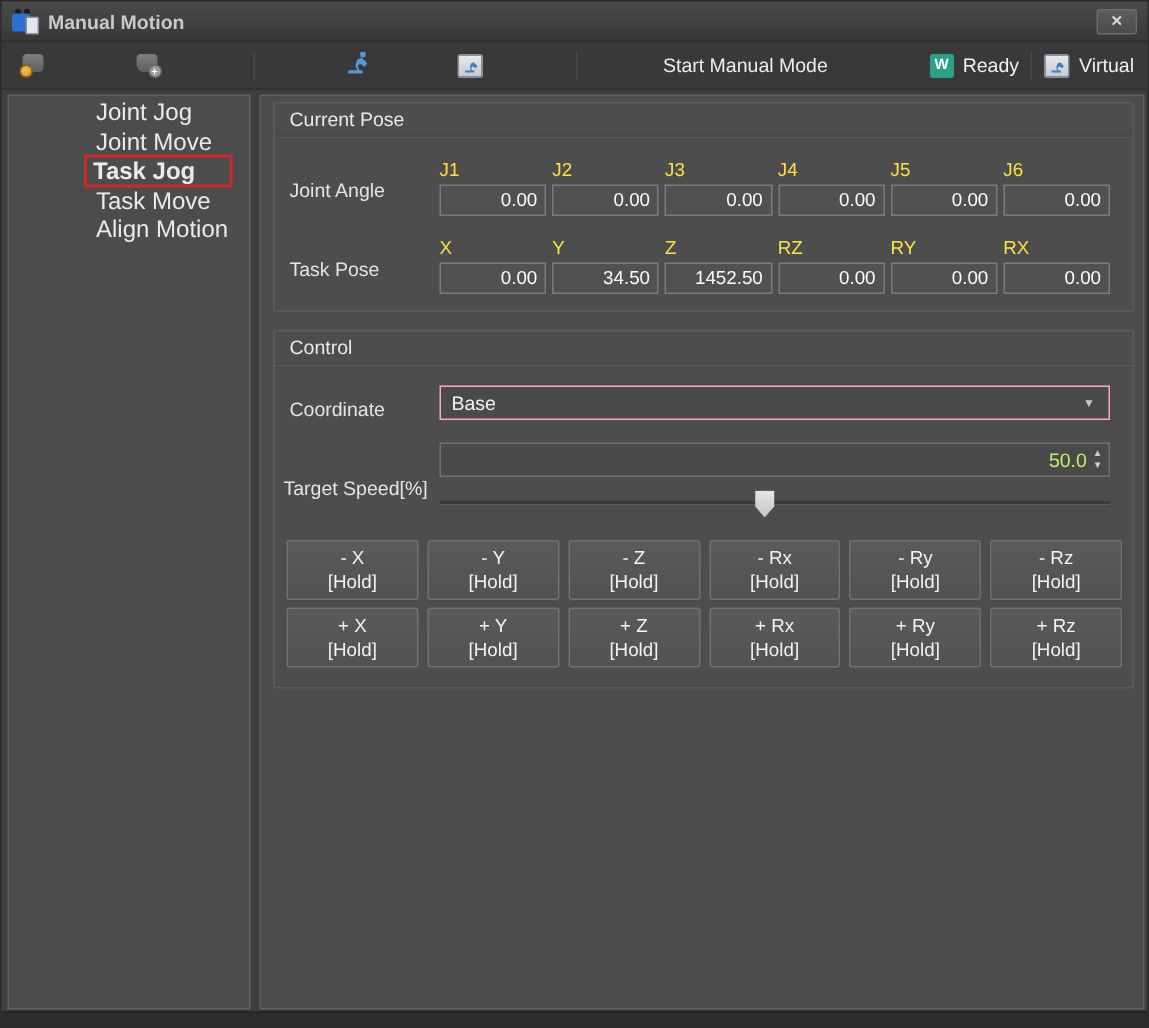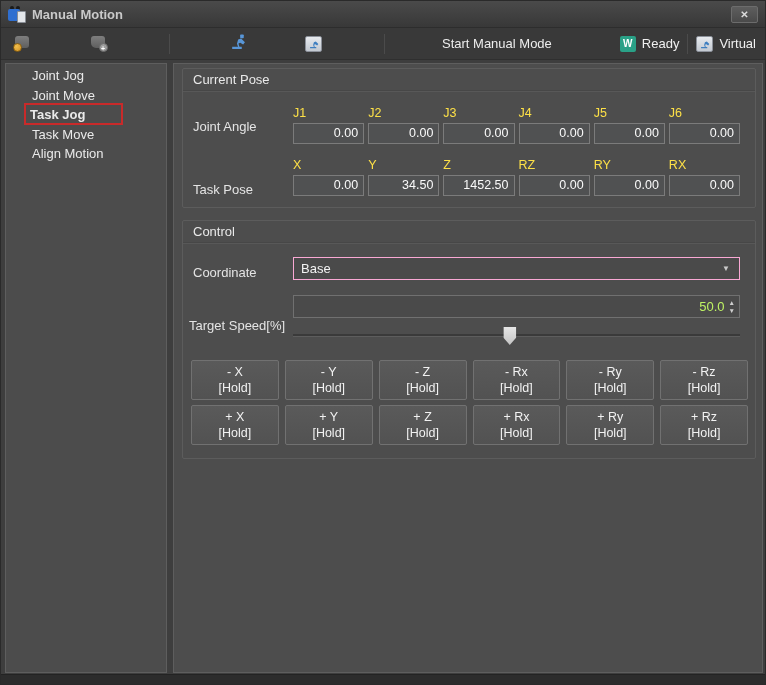--- a/index.html
+++ b/index.html
@@ -61,21 +61,21 @@
   }
 
   
   .sidebar {
     position:absolute; left:4px; top:62px; width:162px; height:610px;
     background:#4c4c4c; border:1px solid #5e5e5e;
   }
   .side-list { padding-top:2px; }
   .side-item {
     position:relative; height:19.6px; line-height:19.6px;
-    padding-left:26px; font-size:13px; color:#eaeaea; cursor:default;
+    padding-left:26px; font-size:16px; color:#eaeaea; cursor:default;margin-left:32px;
   }
   .side-item.selected { font-weight:bold;padding-left:24px; }
   .red-box {
     position:absolute; left:18px; top:-2px; width:99px; height:22px;
     border:2px solid #c92a2a;
   }
 
   .main-panel {
     position:absolute; left:172px; top:62px; width:590px; height:610px;
     background:#4d4d4d; border:1px solid #5e5e5e;
@@ -258,21 +258,21 @@
             <div class="pose-col-label">J5</div>
             <div class="pose-field">0.00</div>
           </div>
           <div class="pose-col">
             <div class="pose-col-label">J6</div>
             <div class="pose-field">0.00</div>
           </div>
         </div>
       </div>
 
-      <div class="row-label" style="top:113px;">Task Pose</div>
+      <div class="row-label" style="top:103px;">Task Pose</div>
       <div class="pose-row" style="top:89px;">
         <div class="cols">
           <div class="pose-col">
             <div class="pose-col-label">X</div>
             <div class="pose-field">0.00</div>
           </div>
           <div class="pose-col">
             <div class="pose-col-label">Y</div>
             <div class="pose-field">34.50</div>
           </div>

